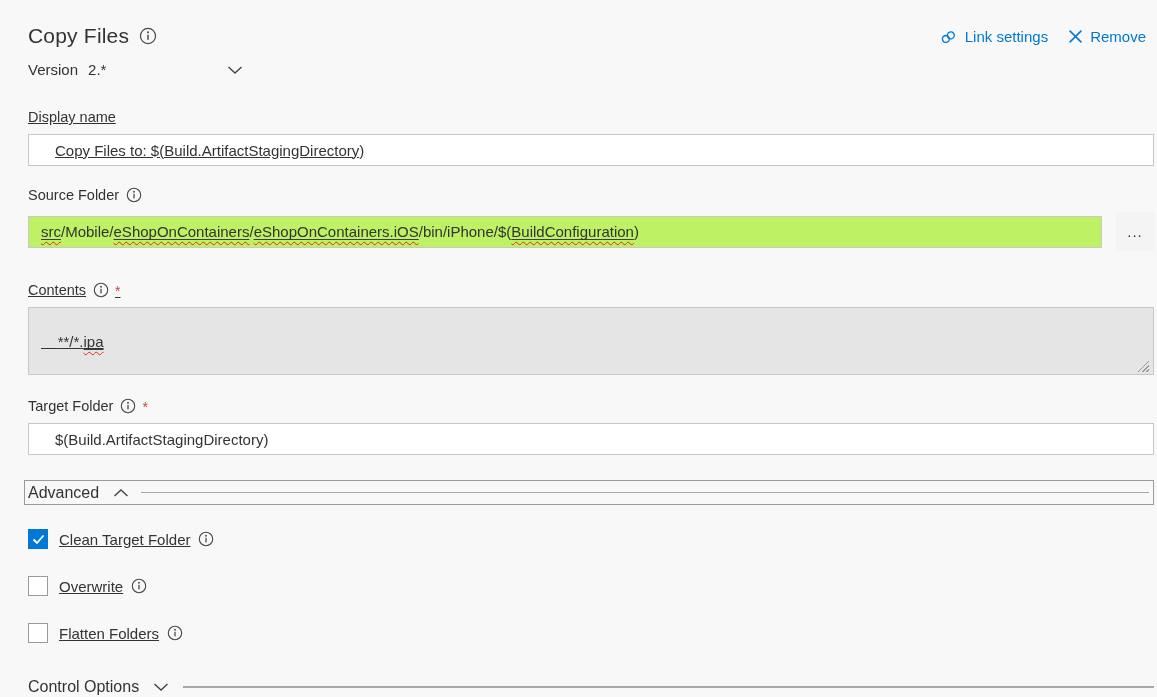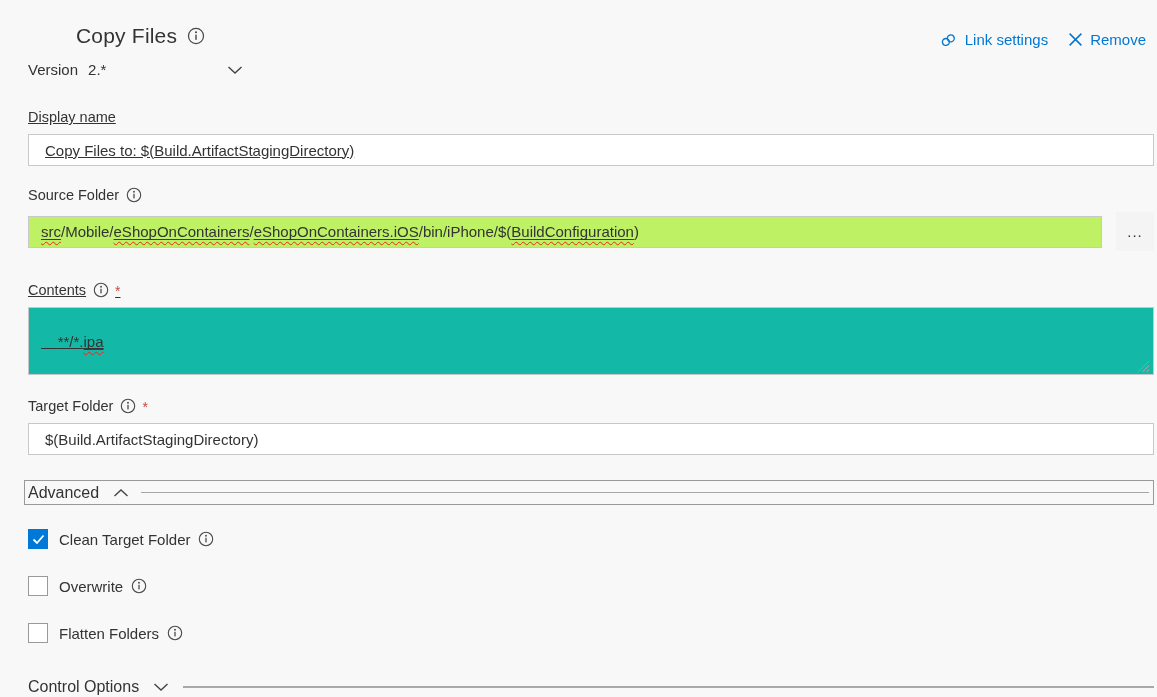--- a/index.html
+++ b/index.html
@@ -6,21 +6,21 @@
   html,body { width:1157px; height:697px; overflow:hidden; }
   body {
     background:#f8f8f8;
     font-family:"Liberation Sans", sans-serif;
     color:#333;
     -webkit-font-smoothing:antialiased;
   }
   .wrap { padding:24px 3px 0 28px; }
 
   
-  .hdr { display:flex; align-items:flex-end; justify-content:space-between;margin-left:48px; }
+  .hdr { display:flex; align-items:flex-start; justify-content:space-between; }
   .title-row { display:flex; align-items:center; gap:10px; }
   .title { font-size:21px; font-weight:400; color:#333; letter-spacing:.2px; }
   .hdr-actions { display:flex; align-items:center; gap:20px; margin-top:4px; margin-right:8px; }
   .hdr-link { display:flex; align-items:center; gap:7px; color:#0078d4; font-size:15px; cursor:pointer; }
   .icon { display:inline-flex; flex:none; }
 
   
   .version-row { display:flex; align-items:center; margin-top:13px; cursor:pointer; width:215px; justify-content:flex-start; }
   .version-label { font-size:15px; color:#333; }
   .version-value { font-size:15px; color:#333; margin-left:10px; }
@@ -31,41 +31,41 @@
   .group.tight { margin-top:21px; }
   .group.roomy { margin-top:31px;text-decoration:underline; }
   .lbl-row { display:flex; align-items:center; gap:7px; margin-bottom:9px; }
   .lbl { font-size:14.5px; color:#333; }
   .req { color:#c5473f; font-size:14px; margin-left:-1px; position:relative; top:1px; }
 
   .txt-input {
     width:100%; height:32px; background:#fff;
     border:1px solid #c8c8c8; border-radius:0;
     font-family:"Liberation Sans", sans-serif; font-size:15px; color:#333;
-    padding:0 16px; outline:none; display:block;
+    padding:0 26px; outline:none; display:block;
   }
   .input-like {
     width:100%; height:32px; background:#bef264;
     border:1px solid #c8c8c8; font-size:15px; color:#333;
     padding:0 12px; display:flex; align-items:center; white-space:nowrap; overflow:hidden;
   }
   
   .sq { text-decoration:underline wavy #e8281e; text-decoration-thickness:1px; text-underline-offset:4px; text-decoration-skip-ink:none; }
   .ul { text-decoration:underline solid #3c3c3c; text-decoration-thickness:1px; text-underline-offset:2px; text-decoration-skip-ink:none; }
 
   .src-row { display:flex; align-items:center; }
   .browse-btn {
     flex:none; width:38px; height:39px; margin-left:14px;
     background:#f4f4f4; border:none; color:#333;
     font-size:15px; letter-spacing:1px; cursor:pointer; line-height:10px;
     font-family:"Liberation Sans", sans-serif;
   }
 
   .textarea-box {
-    position:relative; width:100%; height:68px; background:#14b8a6;
+    position:relative; width:100%; height:68px; background:#e5e5e5;
     border:1px solid #c8c8c8; font-size:15px; color:#333;
     padding:8px 12px; white-space:pre-wrap;
   }
   .resize-grip { position:absolute; right:2px; bottom:2px; width:11px; height:11px;
     background:
       linear-gradient(135deg, transparent 0 46%, #999 46% 54%, transparent 54% 66%, #999 66% 74%, transparent 74% 86%, #999 86% 94%, transparent 94%);
   }
 
   
   .section-hdr { display:flex; align-items:center; cursor:pointer; }
@@ -76,21 +76,21 @@
   .advanced-box {
     margin-top:25px; margin-left:-4px; padding:2px 4px 2px 3px;
     border:1.5px solid #9a9a9a; display:flex; align-items:center; height:25px;
   }
   .advanced-box .rule { flex:1; height:1px; background:#a6a6a6; margin-left:12px; }
 
   .control-hdr { margin-top:35px; }
   .control-hdr .rule { margin-left:14px; height:2px; background:#a9a9a9; }
 
   
-  .chk-row { display:flex; align-items:center; margin-top:27px; cursor:pointer; }
+  .chk-row { display:flex; align-items:center; margin-top:27px; cursor:pointer;text-decoration:underline; }
   .chk-row.first { margin-top:24px; }
   .chk-box {
     width:20px; height:20px; background:#fff; border:1px solid #9a9a9a;
     display:flex; align-items:center; justify-content:center; flex:none;
   }
   .chk-box svg { display:none; }
   .chk-box.checked { background:#0078d7; border-color:#0078d7; }
   .chk-box.checked svg { display:block; }
   .chk-lbl { font-size:15px; color:#333; margin-left:11px; }
   .chk-row .icon { margin-left:8px; }

